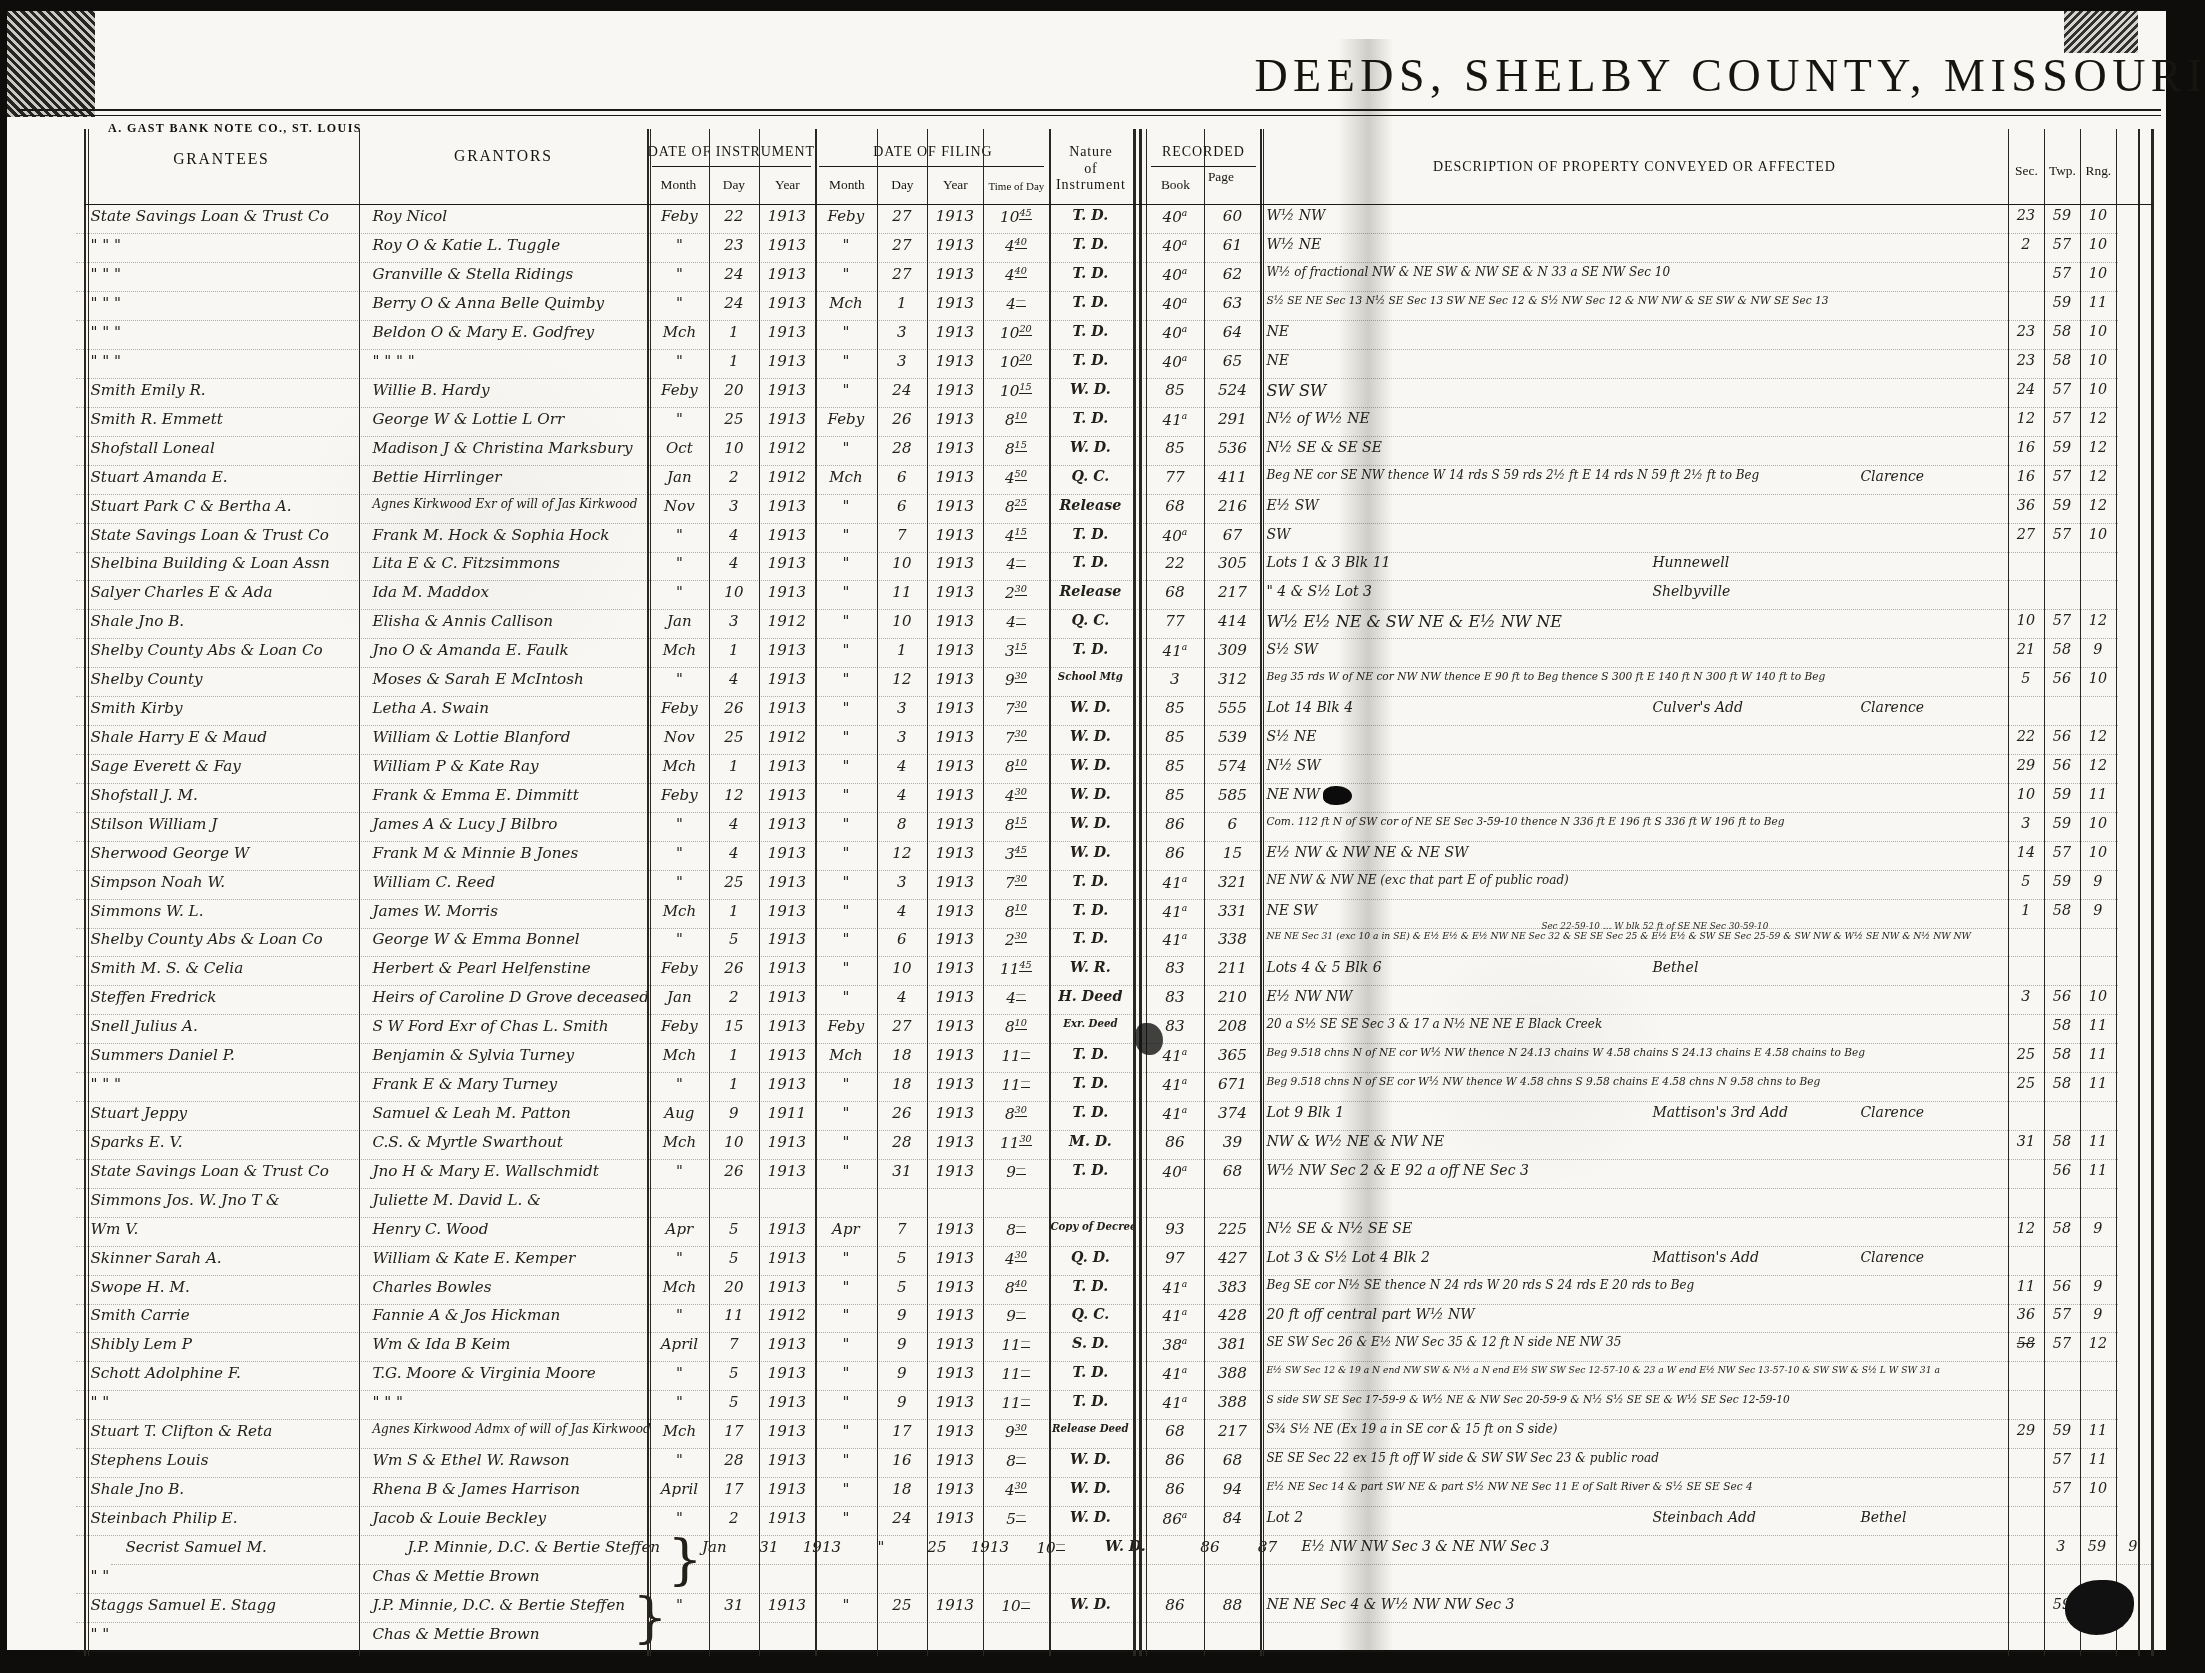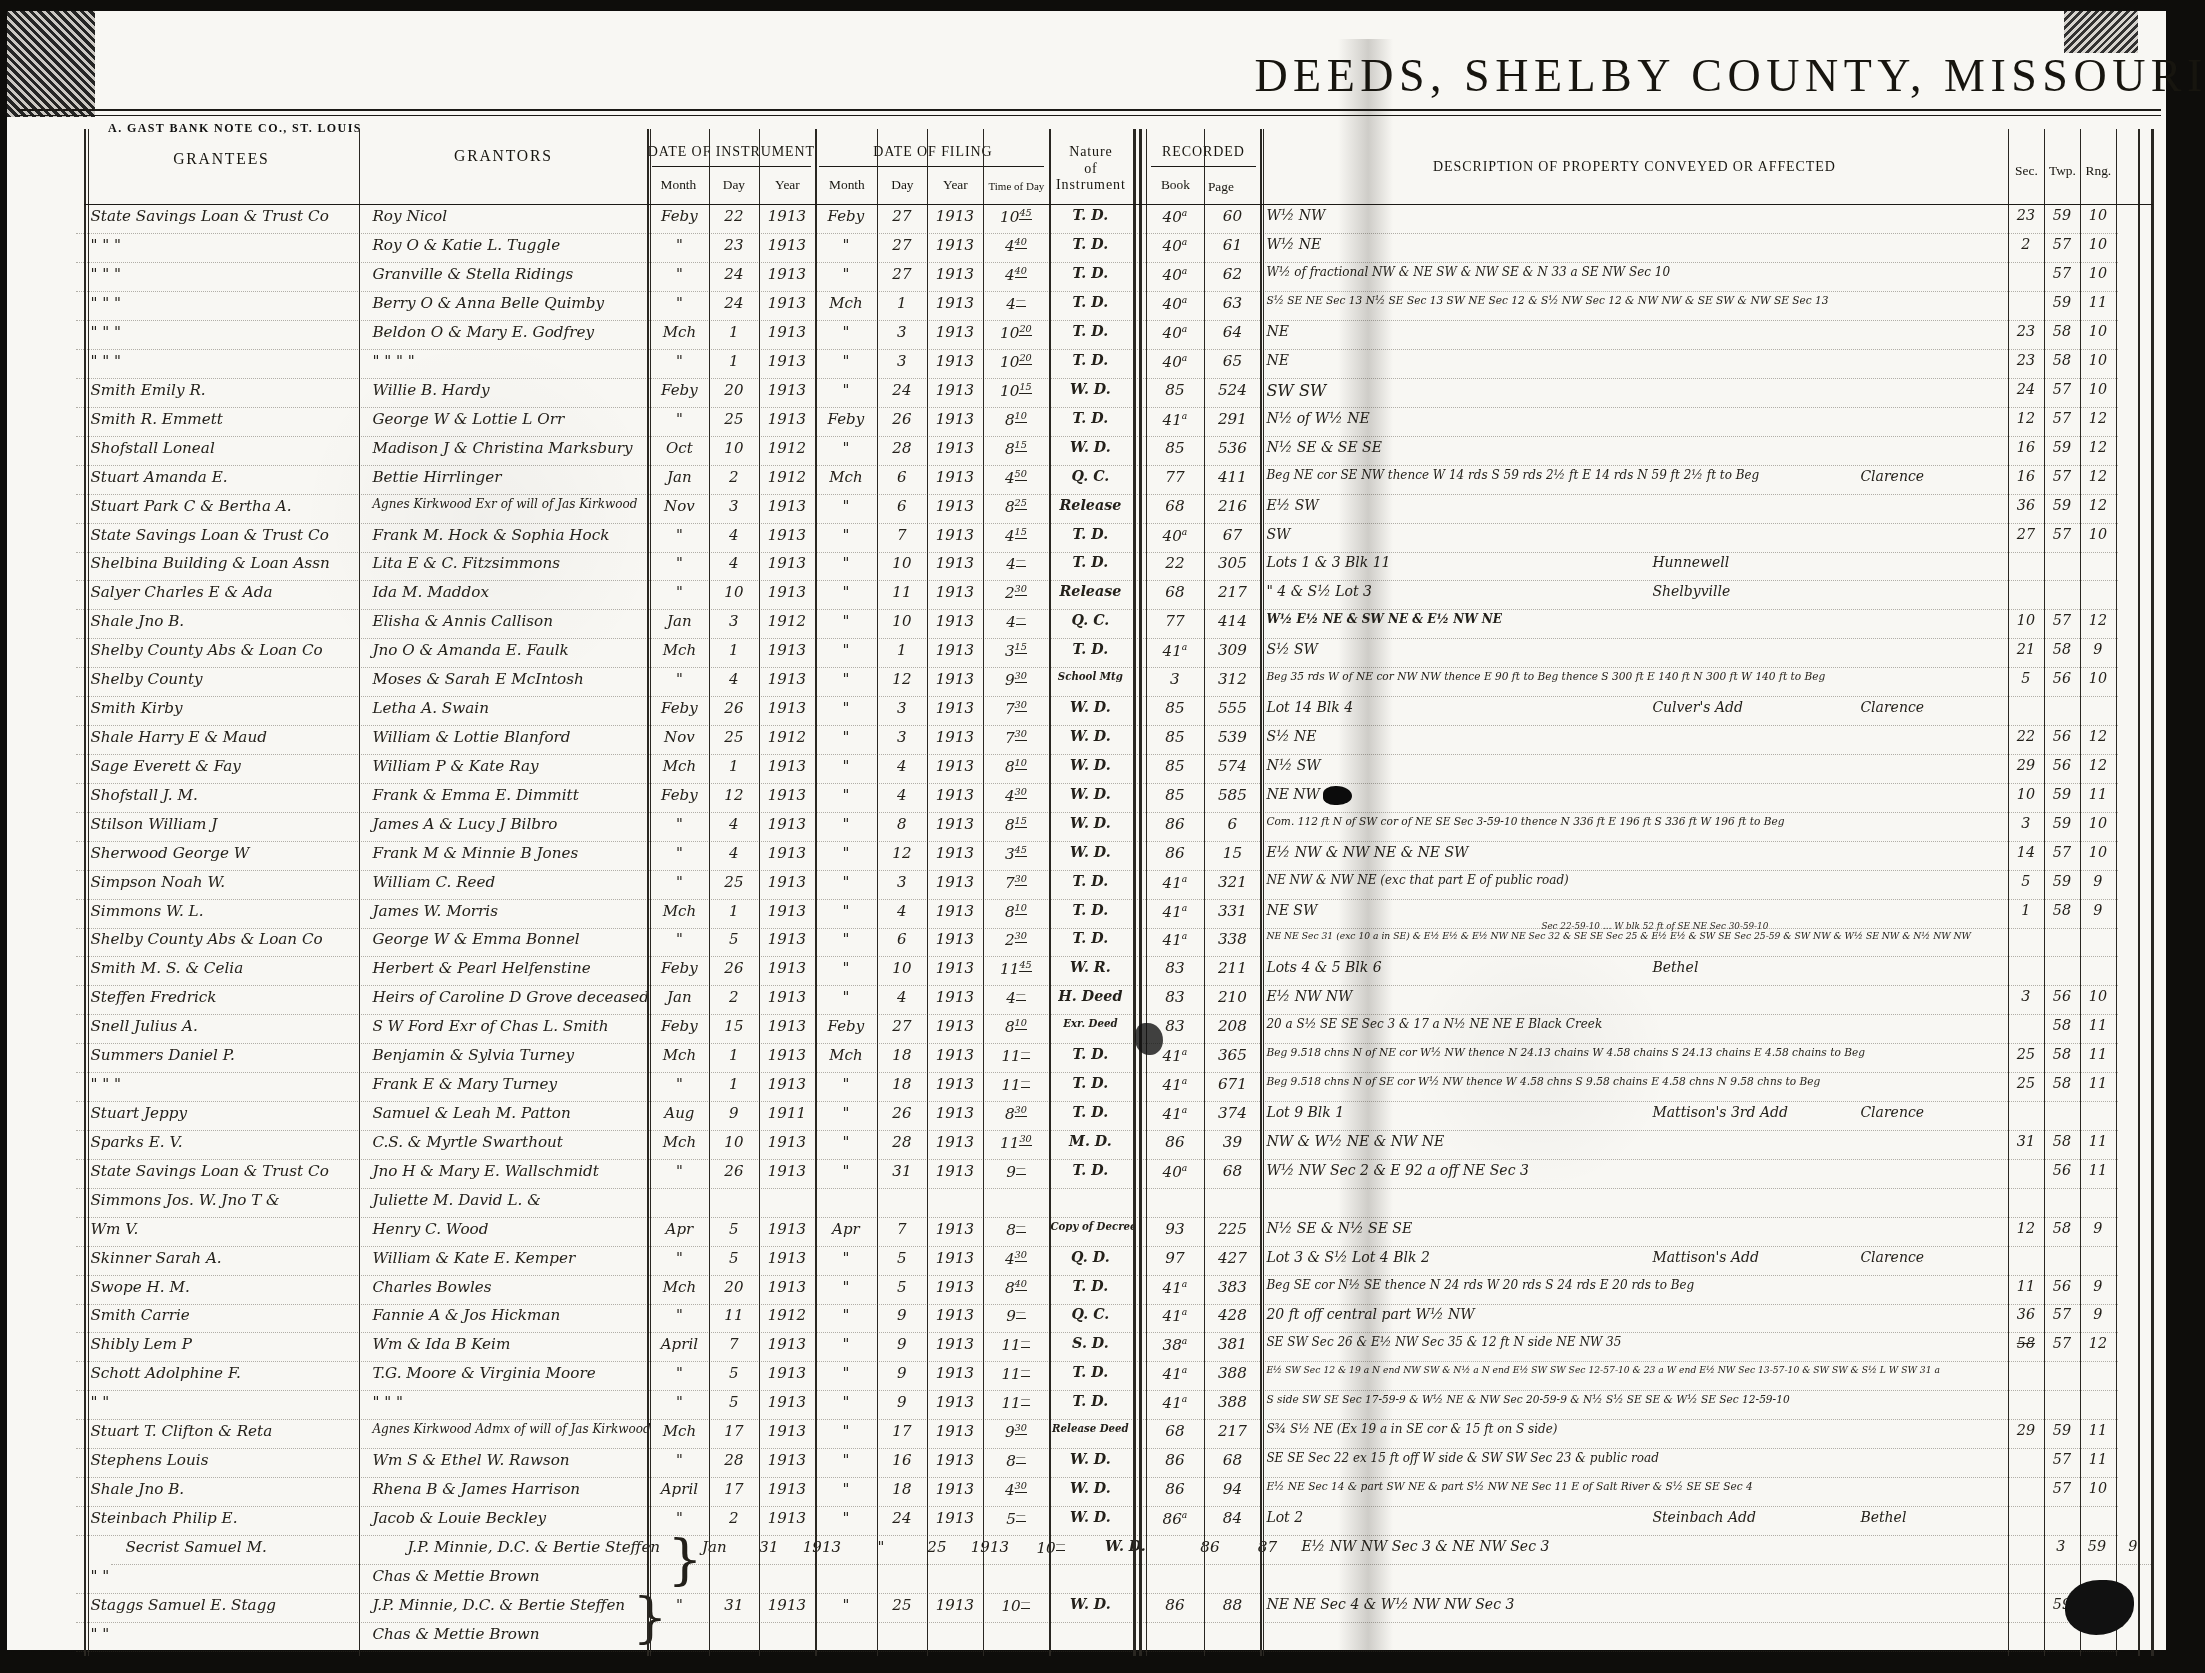--- a/index.html
+++ b/index.html
@@ -104,21 +104,21 @@
     <div class="hdr hdr-sub" style="left:920px;top:166px;width:56px">Year</div>
     <div class="hdr" style="left:976px;top:169px;width:66px;font-size:11px">Time of Day</div>
 
     <div class="hdr hdr-grp" style="left:1042px;top:133px;width:83px">Nature</div>
     <div class="hdr hdr-grp" style="left:1042px;top:150px;width:83px">of</div>
     <div class="hdr hdr-grp" style="left:1042px;top:166px;width:83px">Instrument</div>
 
     <div class="hdr hdr-grp" style="left:1139px;top:133px;width:114px">RECORDED</div>
     <div class="hline" style="left:1144px;top:155px;width:105px;height:1.4px"></div>
     <div class="hdr hdr-sub" style="left:1139px;top:166px;width:58px">Book</div>
-    <div class="hdr hdr-sub" style="left:1197px;top:168px;width:33px">Page</div>
+    <div class="hdr hdr-sub" style="left:1197px;top:158px;width:33px">Page</div>
 
     <div class="hdr hdr-grp" style="left:1253px;top:148px;width:748px">DESCRIPTION OF PROPERTY CONVEYED OR AFFECTED</div>
 
     <div class="hdr hdr-sub" style="left:2001px;top:152px;width:36px">Sec.</div>
     <div class="hdr hdr-sub" style="left:2037px;top:152px;width:36px">Twp.</div>
     <div class="hdr hdr-sub" style="left:2073px;top:152px;width:36px">Rng.</div>
   </div>
 
   <div id="rows">
       <div class="row" style="top: 196px; height: 29px;">
@@ -397,21 +397,21 @@
         <span class="cell c-im">Jan</span>
         <span class="cell c-id">3</span>
         <span class="cell c-iy">1912</span>
         <span class="cell c-fm">"</span>
         <span class="cell c-fd">10</span>
         <span class="cell c-fy">1913</span>
         <span class="cell c-t">4<span class="sup">—</span></span>
         <span class="cell c-n">Q. C.</span>
         <span class="cell c-b">77</span>
         <span class="cell c-p">414</span>
-        <span class="cell c-d" style="font-size: 12px; font-weight: bold;">W½ E½ NE &amp; SW NE &amp; E½ NW NE</span>
+        <span class="cell c-d" style="font-size: 16px;">W½ E½ NE &amp; SW NE &amp; E½ NW NE</span>
         <span class="cell c-sec">10</span>
         <span class="cell c-twp">57</span>
         <span class="cell c-rng">12</span>
       </div>
       <div class="row" style="top: 630px; height: 29px;">
         <div class="rowline" style="top: 26px;"></div>
         <span class="cell c-g">Shelby County Abs &amp; Loan Co</span>
         <span class="cell c-r">Jno O &amp; Amanda E. Faulk</span>
         <span class="cell c-im">Mch</span>
         <span class="cell c-id">1</span>

